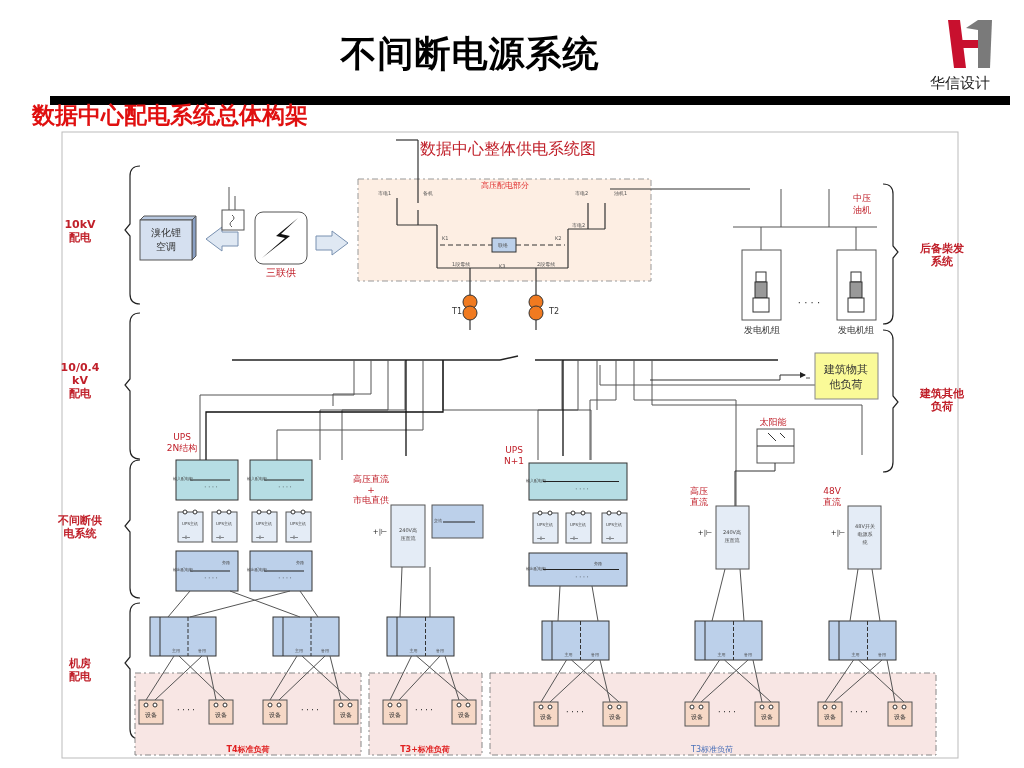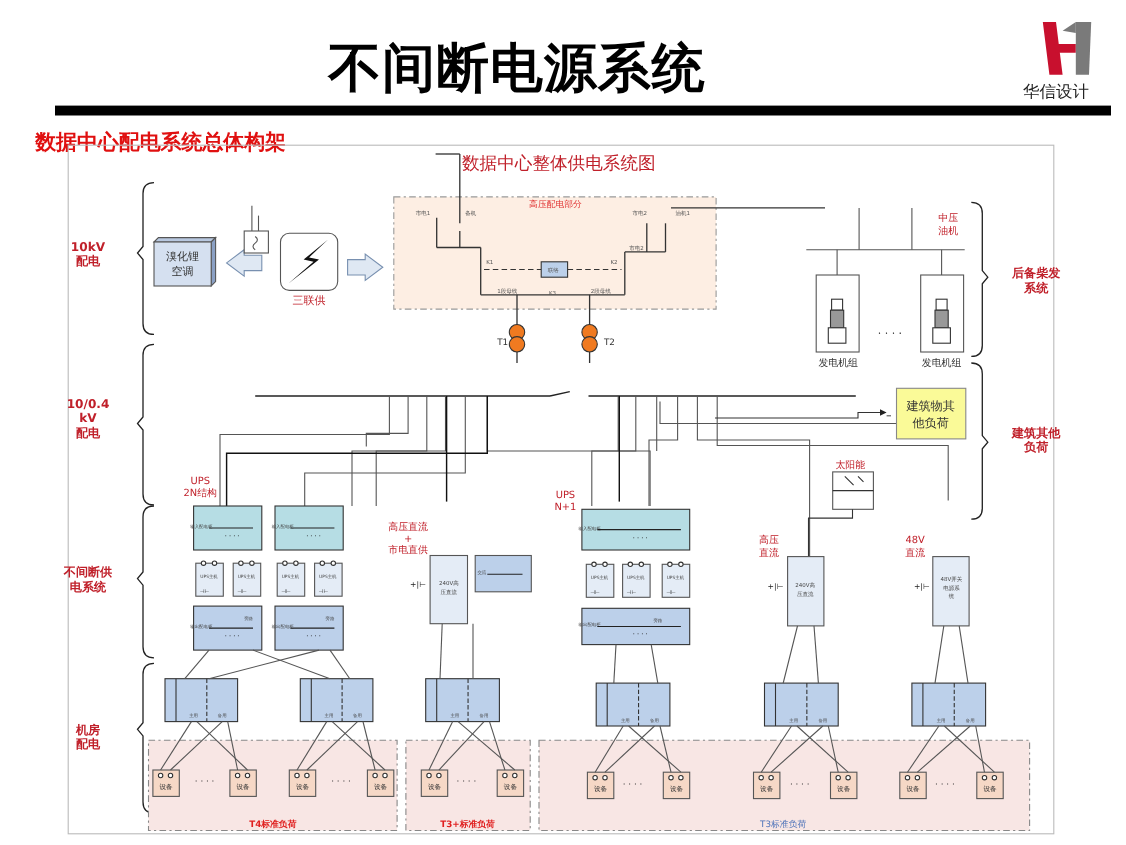--- a/index.html
+++ b/index.html
@@ -1,21 +1,21 @@
 <!DOCTYPE html>
 <html><head>
 <meta charset="utf-8">
 <style>
   html,body{margin:0;padding:0;background:#fff;}
   body{width:1024px;height:768px;position:relative;overflow:hidden;font-family:"DejaVu Sans",sans-serif;}
-  .title{position:absolute;left:0;width:940px;top:30px;text-align:center;font-size:48px;font-weight:bold;color:#000;letter-spacing:1px;}
+  .title{position:absolute;left:0;width:940px;top:30px;text-align:center;font-size:36px;font-weight:bold;color:#000;letter-spacing:1px;}
   .logo{position:absolute;left:944px;top:18px;width:52px;height:52px;}
   .logo-text{position:absolute;left:930px;top:74px;font-size:15px;font-weight:normal;color:#222;}
   .rule{position:absolute;left:50px;top:96px;width:960px;height:9px;background:#000;}
-  .subtitle{position:absolute;left:32px;top:116px;font-size:19px;font-weight:bold;color:#e01010;}
+  .subtitle{position:absolute;left:32px;top:100px;font-size:23px;font-weight:bold;color:#e01010;}
   svg#diagram{position:absolute;left:0;top:0;}
   .t{font-family:"DejaVu Sans",sans-serif;}
 </style>
 </head>
 <body>
 
 <div class="title">不间断电源系统</div>
 <svg class="logo" viewBox="0 0 52 52">
   <polygon points="4,2 16,2 22,50 10,50" fill="#c8102e"></polygon>
   <polygon points="14,22 34,22 34,30 16,30" fill="#c8102e"></polygon>

